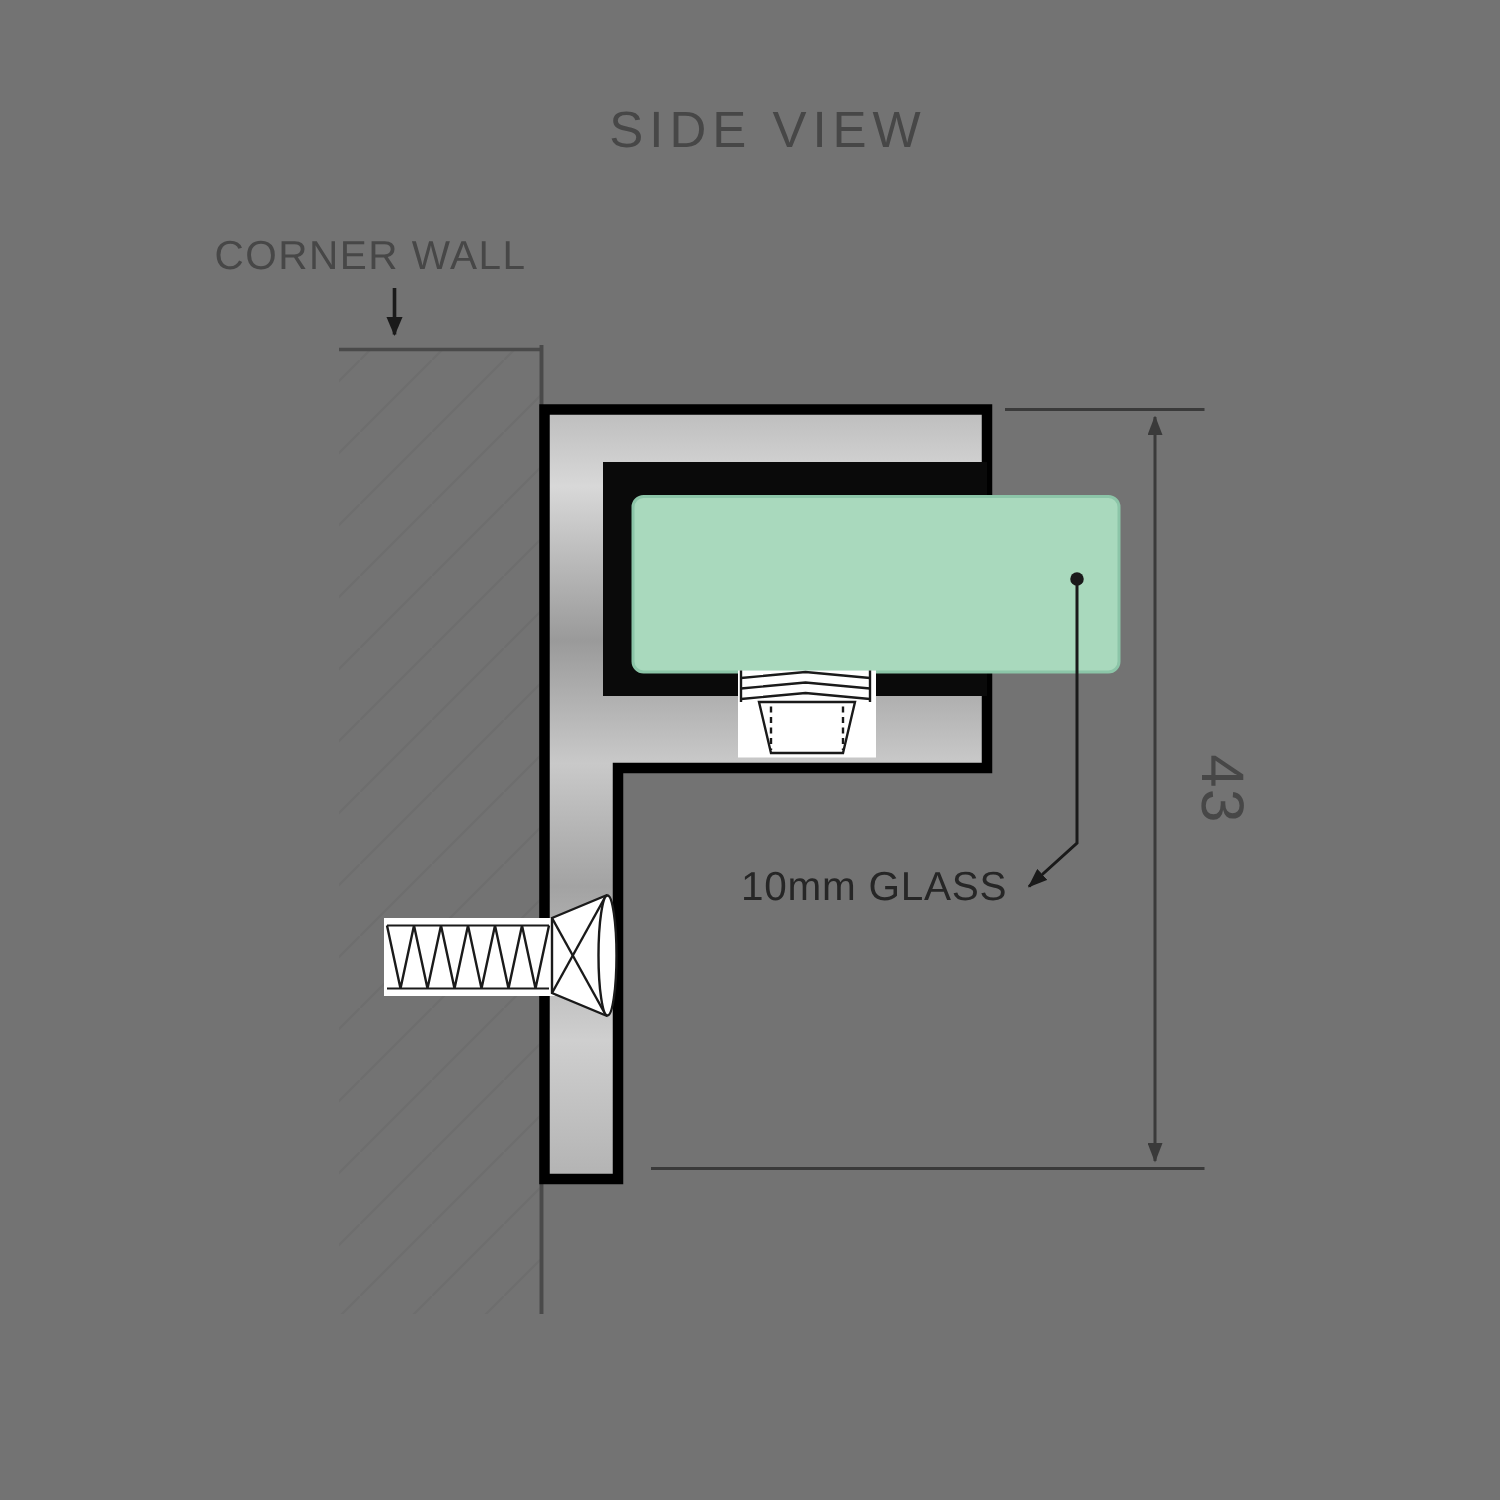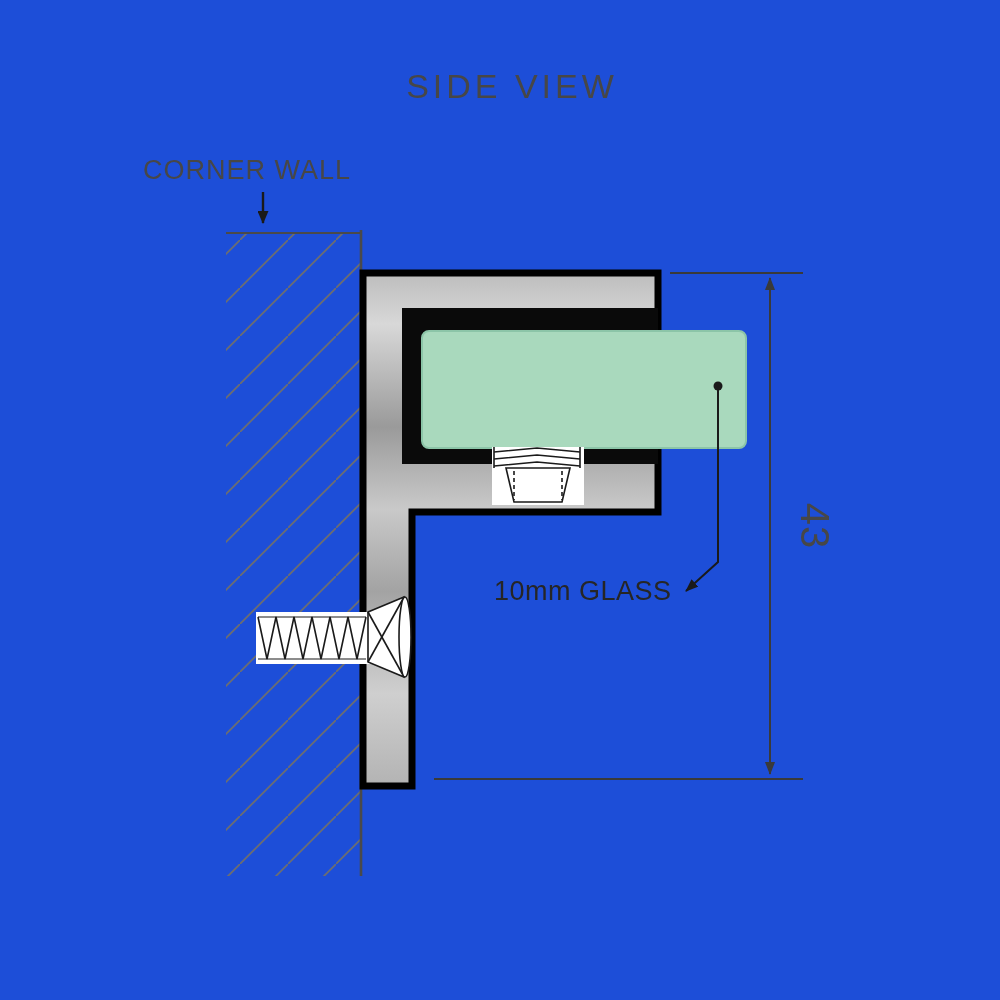--- a/index.html
+++ b/index.html
@@ -1,20 +1,20 @@
 <!DOCTYPE html>
 <html><head>
 <meta charset="utf-8">
 <style>
   html, body { margin: 0; padding: 0; background: #ffffff; }
   .canvas-wrap {
     position: relative;
     width: 1000px;
     height: 1000px;
-    background: #1d4ed8;
+    background: #737373;
     font-family: "Liberation Sans", sans-serif;
   }
   svg { display: block; }
   text { font-family: "Liberation Sans", sans-serif; }
   .title-text { font-size: 34px; letter-spacing: 4px; }
   .label-text { font-size: 27px; letter-spacing: 1px; }
   .glass-text { font-size: 27px; letter-spacing: 0.5px; }
   .dim-text   { font-size: 40px; letter-spacing: 1px; }
 </style>
 </head>

